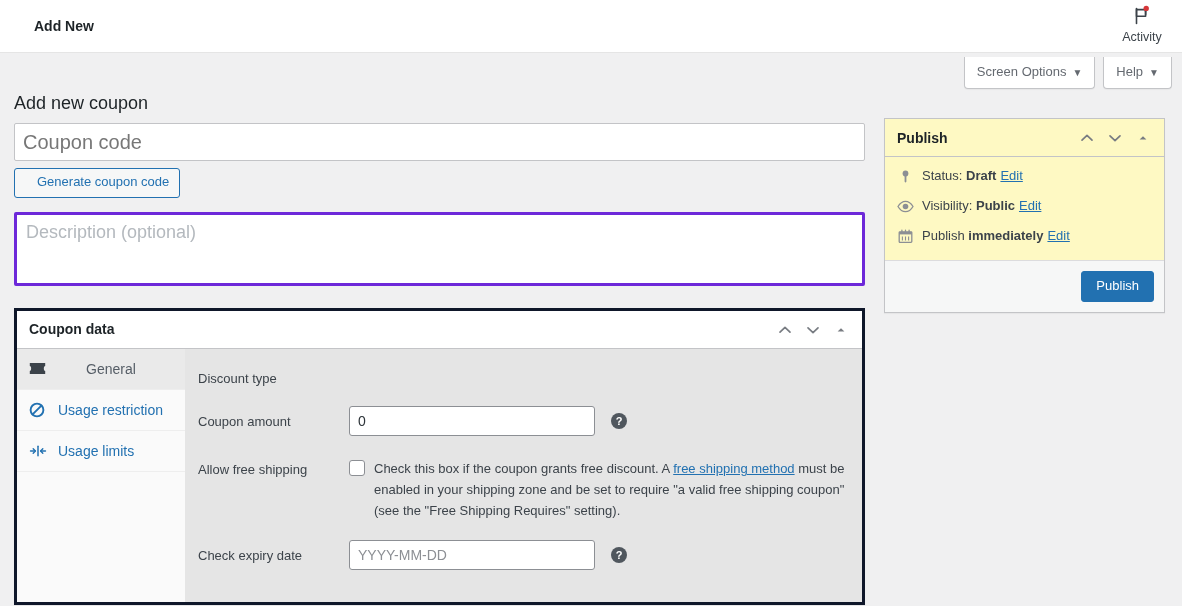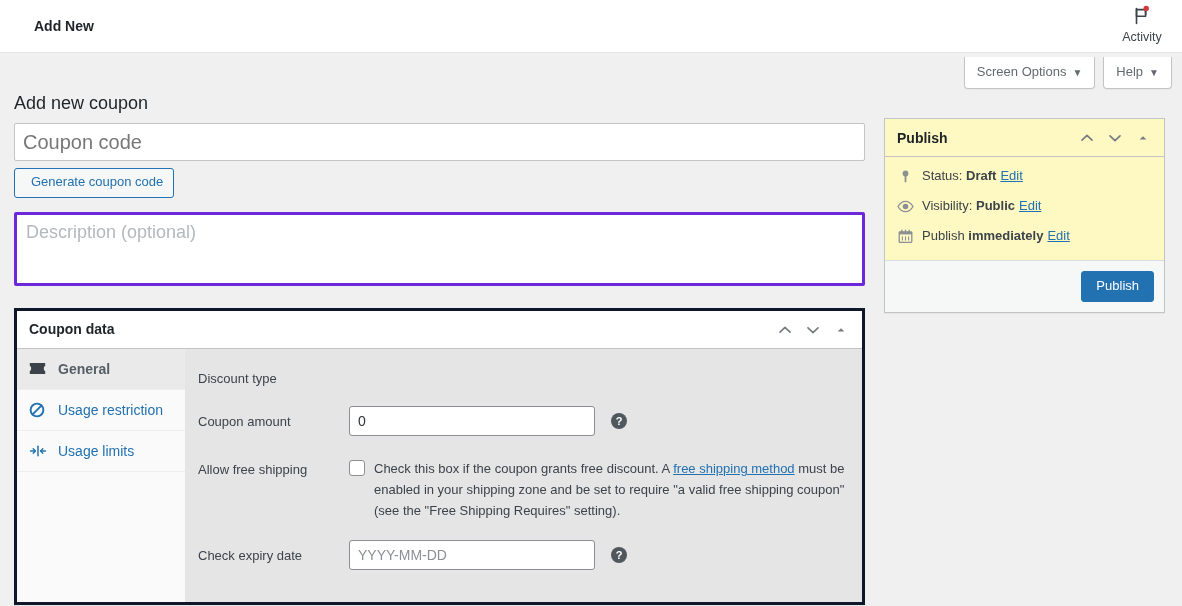--- a/index.html
+++ b/index.html
@@ -81,21 +81,21 @@
 
   .generate-btn {
     margin-top: 7px;
     display: inline-block;
     background: #f6f7f7;
     border: 1px solid #2271b1;
     border-radius: 3px;
     color: #2271b1;
     font-size: 13px;
     font-family: "Liberation Sans", sans-serif;
-    padding: 5px 10px 6px 16px;
+    padding: 5px 10px 6px 22px;
     cursor: pointer;
     line-height: 1.3;
   }
 
   .description-area {
     display: block; margin-top: 14px;
     width: 851px; height: 74px;
     padding: 7px 9px;
     font-size: 18px;
     font-family: "Liberation Sans", sans-serif;
@@ -151,21 +151,22 @@
     padding-left: 12px;
     font-size: 14px;
     color: #2271b1;
     cursor: pointer;
     border-bottom: 1px solid #eee;
     box-shadow: none;
   }
   .tab.active {
     background: #eaeaea;
     color: #555d66;
-    font-weight: 700;
+    font-weight: 400;
+    gap: 28px;
   }
   .tab-icon {
     width: 22px; height: 18px;
     display: inline-flex; align-items: center; justify-content: flex-start;
     margin-right: 7px;
   }
   .tab-label { line-height: 1; }
 
   .panel {
     flex: 1;

